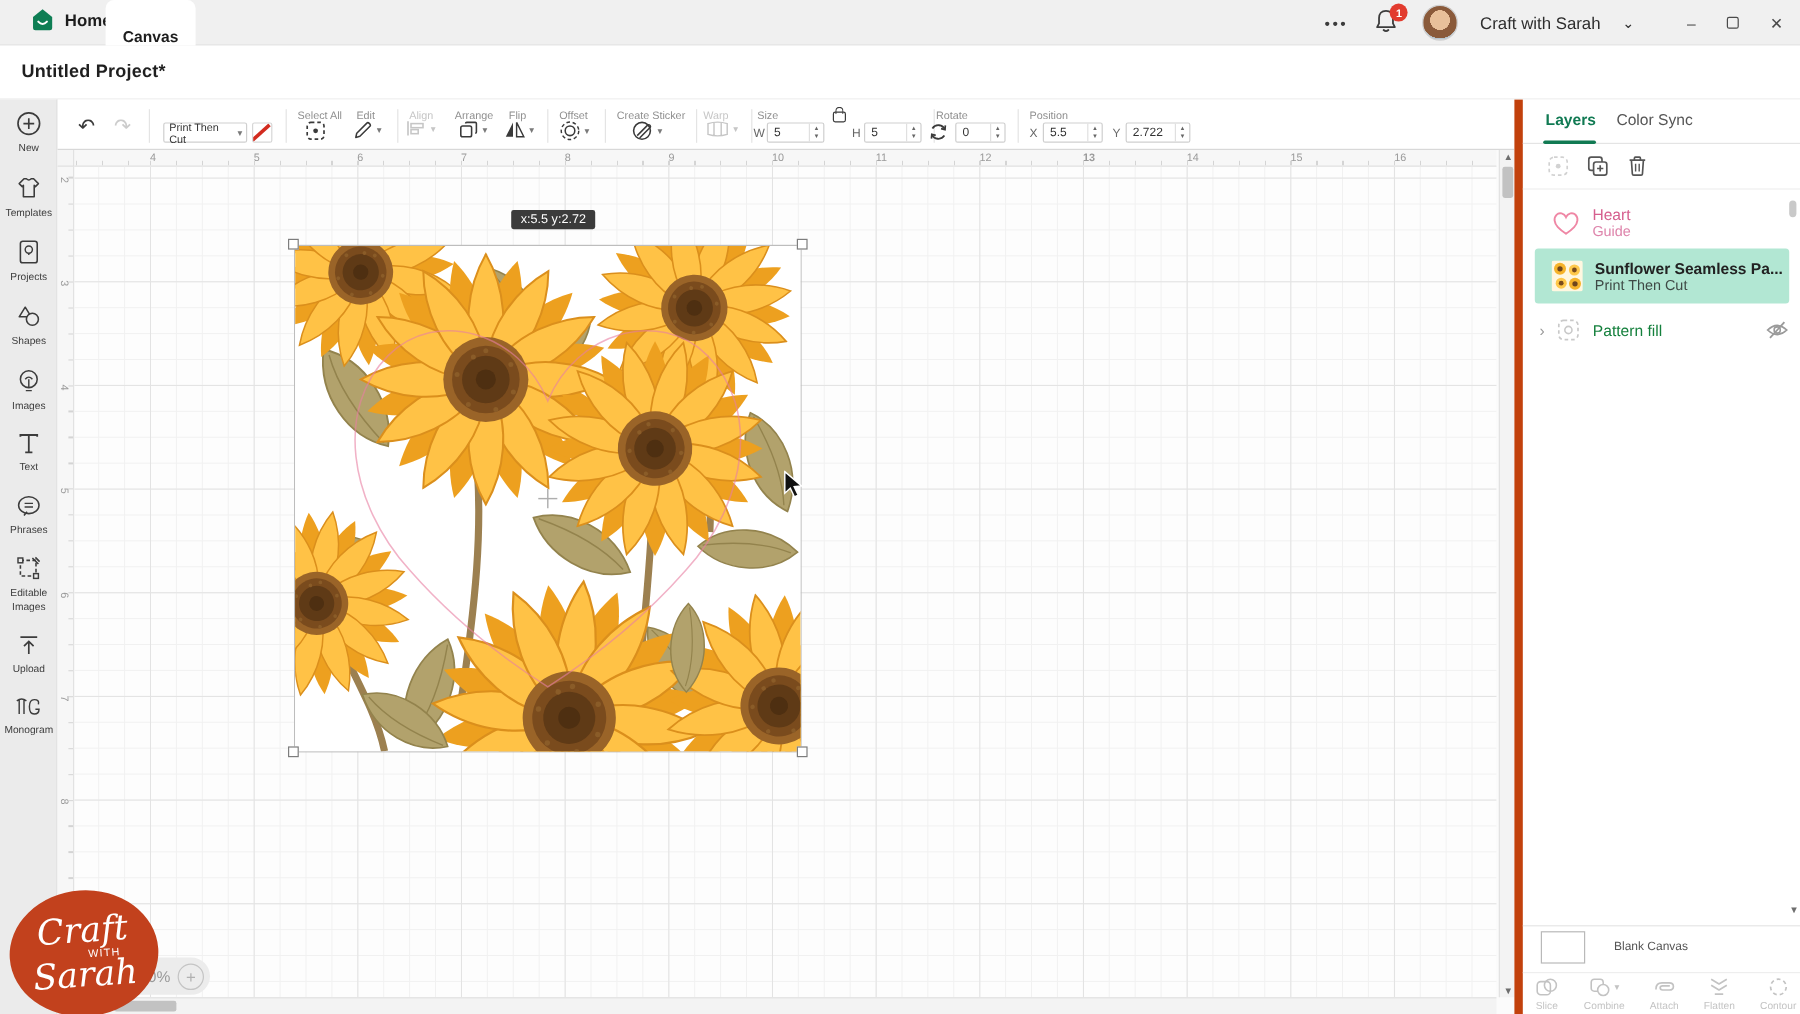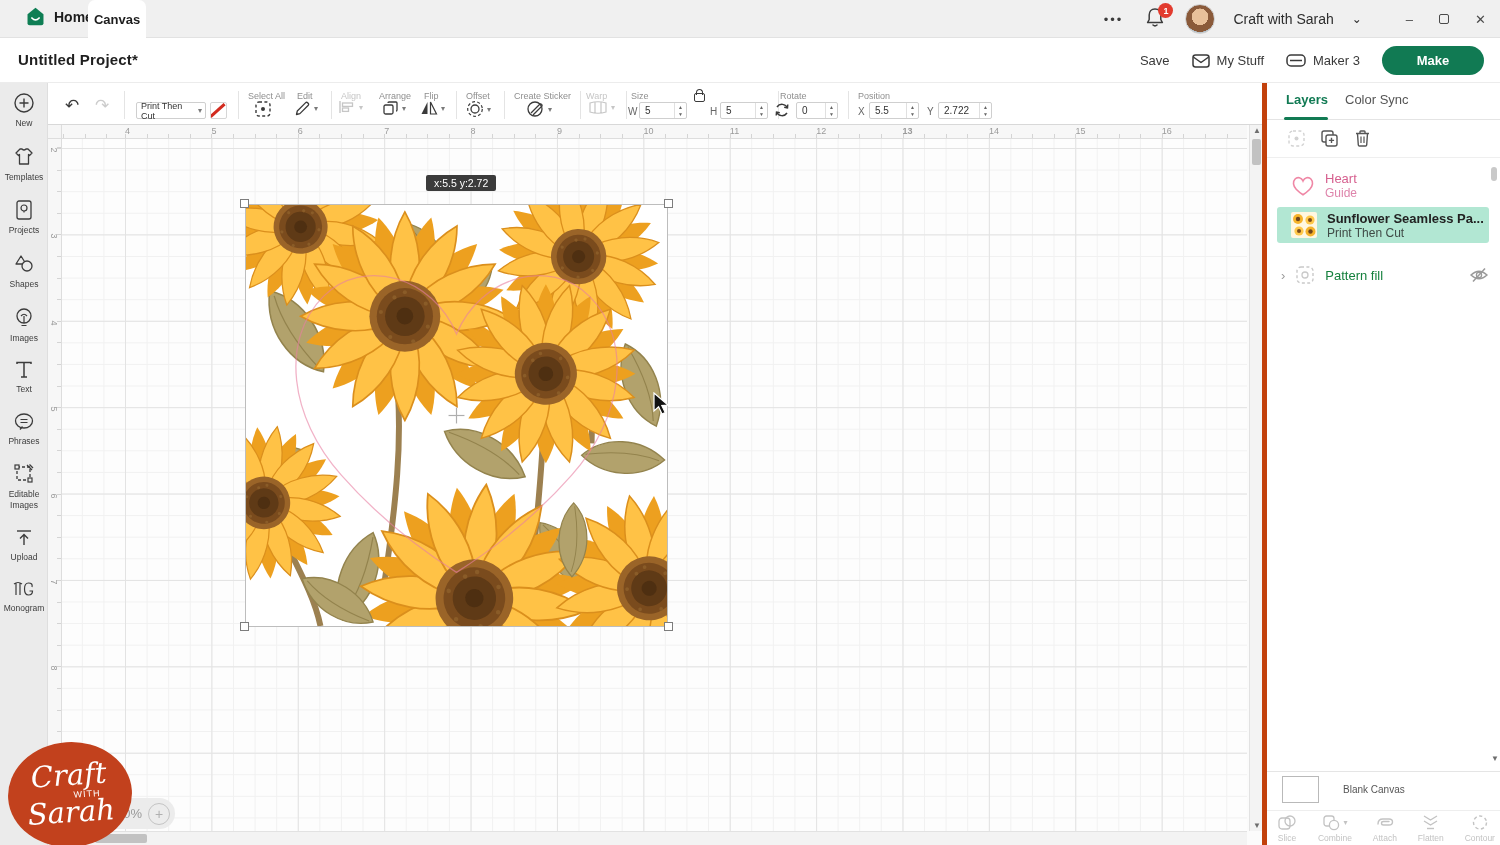--- a/index.html
+++ b/index.html
@@ -5,22 +5,22 @@
   * { margin:0; padding:0; box-sizing:border-box; }
   html,body { background:#d7d7d7; }
   .screen { position:relative; width:1500px; height:845px; overflow:hidden;
     font-family:"Liberation Sans", sans-serif; background:#fff; color:#2d2d2d; }
   .abs { position:absolute; }
 
   
   .topbar { position:absolute; left:0; top:0; width:1500px; height:38px; background:#f0f0f0; border-bottom:1px solid #e2e2e2; }
   .home-group { position:absolute; left:26px; top:7px; display:flex; align-items:center; gap:9px; cursor:pointer; }
   .home-label { font-size:14px; font-weight:700; color:#1d1d1d; }
-  .tab-canvas { position:absolute; left:88px; top:0; width:58px; height:38px; background:#fff; border-radius:7px 7px 0 0;
-    display:flex; align-items:center; justify-content:center; font-size:13px; font-weight:700; color:#1d1d1d; }
+  .tab-canvas { position:absolute; left:88px; top:0; width:75px; height:38px; background:#fff; border-radius:7px 7px 0 0;
+    display:flex; align-items:flex-end; justify-content:center; font-size:13px; font-weight:700; color:#1d1d1d; }
   .topbar-right { position:absolute; right:0; top:0; height:38px; display:flex; align-items:center; gap:18px; padding-right:14px; }
   .ellipsis { font-size:13px; letter-spacing:2px; color:#3c3c3c; padding:0 4px; }
   .bell-wrap { position:relative; width:22px; height:24px; }
   .badge { position:absolute; top:-4px; right:-6px; min-width:15px; height:15px; border-radius:8px; background:#e23b2e; color:#fff;
     font-size:9px; font-weight:700; display:flex; align-items:center; justify-content:center; padding:0 3px; }
   .avatar { width:30px; height:30px; border-radius:50%; background:radial-gradient(circle at 50% 42%, #e8c09a 0 38%, #8a5a3a 39% 70%, #b7c4cc 71%); border:1px solid #d0d0d0; overflow:hidden; }
   .account-name { font-size:14px; color:#2d2d2d; }
   .chev { font-size:12px; color:#2d2d2d; }
   .wctl { display:flex; align-items:center; gap:26px; margin-left:26px; }
   .wctl span { font-size:13px; color:#4a4a4a; cursor:pointer; }
@@ -98,35 +98,35 @@
   .zoom-val { font-size:13px; color:#9a9a9a; }
   .zoom-plus { width:22px; height:22px; border-radius:50%; border:1.5px solid #c4c4c4; color:#b0b0b0; font-size:14px;
     display:flex; align-items:center; justify-content:center; cursor:pointer; background:#ececec; }
   .cws-logo { position:absolute; left:8px; top:742px; width:124px; height:105px; background:#c2411d; border-radius:50%;
     display:flex; flex-direction:column; align-items:center; justify-content:center; color:#fff; transform:rotate(-4deg); }
   .cws-l1 { font-family:"DejaVu Serif", serif; font-style:italic; font-size:29px; line-height:.9; }
   .cws-l2 { font-size:9px; letter-spacing:1px; text-transform:uppercase; margin:1px 0 0 34px; }
   .cws-l3 { font-family:"DejaVu Serif", serif; font-style:italic; font-size:29px; line-height:1; margin-top:-2px; }
 
   
-  .rpanel { position:absolute; left:1262px; top:83px; width:238px; height:762px; background:#fff; border-left:5px solid #c2410c; }
+  .rpanel { position:absolute; left:1262px; top:83px; width:238px; height:762px; background:#fff; border-left:7px solid #c2410c; }
   .rtabs { position:absolute; left:0; top:0; width:238px; height:37px; border-bottom:1px solid #e4e4e4; }
   .rtab { position:absolute; top:9px; font-size:13px; cursor:pointer; }
   .rtab.active { color:#117a53; font-weight:700; }
   .rtab.inactive { color:#555; }
   .rtab-underline { position:absolute; left:17px; top:34px; width:44px; height:3px; background:#117a53; border-radius:2px; }
   .layer-actions { position:absolute; left:0; top:37px; width:238px; height:38px; border-bottom:1px solid #efefef; display:flex; align-items:center; gap:14px; padding-left:20px; }
   .layer-actions .act { cursor:pointer; display:flex; }
   .layer-row { position:absolute; left:0; display:flex; align-items:center; gap:10px; cursor:pointer; }
   .lr-title { font-size:13px; }
   .lr-sub { font-size:12px; }
   .row-heart { left:24px; top:88px; }
   .row-heart .lr-title { color:#d6608f; font-weight:400; }
   .row-heart .lr-sub { color:#de84ab; }
-  .row-selected { left:10px; top:124px; width:212px; height:36px; background:#b2e7d3; border-radius:3px; padding-left:14px; }
+  .row-selected { left:10px; top:124px; width:212px; height:46px; background:#b2e7d3; border-radius:3px; padding-left:14px; }
   .row-selected .lr-title { color:#222; font-weight:700; }
   .row-selected .lr-sub { color:#3f4a46; }
   .row-pattern { left:14px; top:182px; width:214px; }
   .row-pattern .lr-title { color:#15803d; }
   .chev-r { font-size:13px; color:#9a9a9a; }
   .rp-scroll { position:absolute; right:2px; top:80px; width:7px; height:600px; }
   .rp-scroll .thumb { position:absolute; left:0; top:4px; width:6px; height:14px; background:#c9c9c9; border-radius:3px; }
   .rp-divider { position:absolute; left:0; top:688px; width:238px; height:1px; background:#e5e5e5; }
   .blank-row { position:absolute; left:15px; top:693px; display:flex; align-items:center; gap:24px; }
   .blank-swatch { width:37px; height:27px; background:#fff; border:1px solid #b9b9b9; cursor:pointer; }
@@ -166,42 +166,20 @@
       <div class="wctl">
         <span>–</span>
         <span class="maxbox"></span>
         <span>✕</span>
       </div>
     </div>
   </div>
 
   <div class="header">
     <div class="project-title">Untitled Project*</div>
-    <div class="header-right">
-      <span class="hr-item">
-          <span>Save</span>
-        </span>
-      <span class="hr-item">
-        <svg width="18" height="14" viewBox="0 0 18 14">
-          <rect x="1" y="1" width="16" height="12" rx="2.5" fill="none" stroke="#3a3a3a" stroke-width="1.5"></rect>
-          <path d="M2 3.5 L9 8.5 L16 3.5" fill="none" stroke="#3a3a3a" stroke-width="1.5" stroke-linecap="round" stroke-linejoin="round"></path>
-        </svg>
-        <span>My Stuff</span>
-      </span>
-      <span class="hr-item">
-        <svg width="20" height="13" viewBox="0 0 20 13">
-          <rect x="1" y="1" width="18" height="11" rx="4" fill="none" stroke="#3a3a3a" stroke-width="1.5"></rect>
-          <line x1="4" y1="6.5" x2="16" y2="6.5" stroke="#3a3a3a" stroke-width="1.5"></line>
-        </svg>
-        <span>Maker 3</span>
-      </span>
-      <button class="make-btn">
-          <span>Make</span>
-        </button>
-    </div>
   </div>
 
   <div class="sidebar">
     <div class="side-item">
       <svg width="22" height="22" viewBox="0 0 22 22">
           <circle cx="11" cy="11" r="9" fill="none" stroke="#3c3c3c" stroke-width="1.4"></circle>
           <path d="M11 6.5 V15.5 M6.5 11 H15.5" stroke="#3c3c3c" stroke-width="1.4"></path>
         </svg>
       <span class="side-label">New</span>
     </div>

